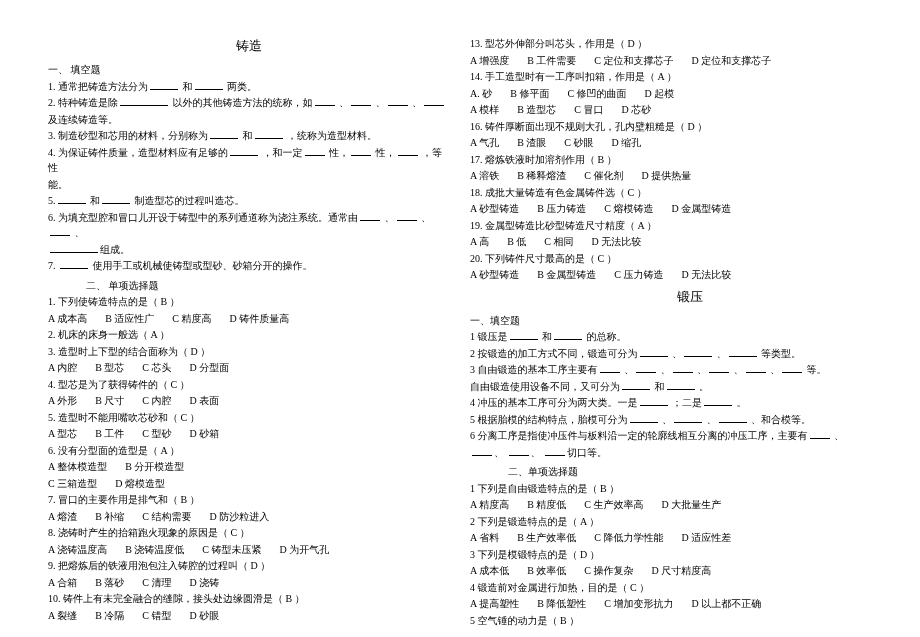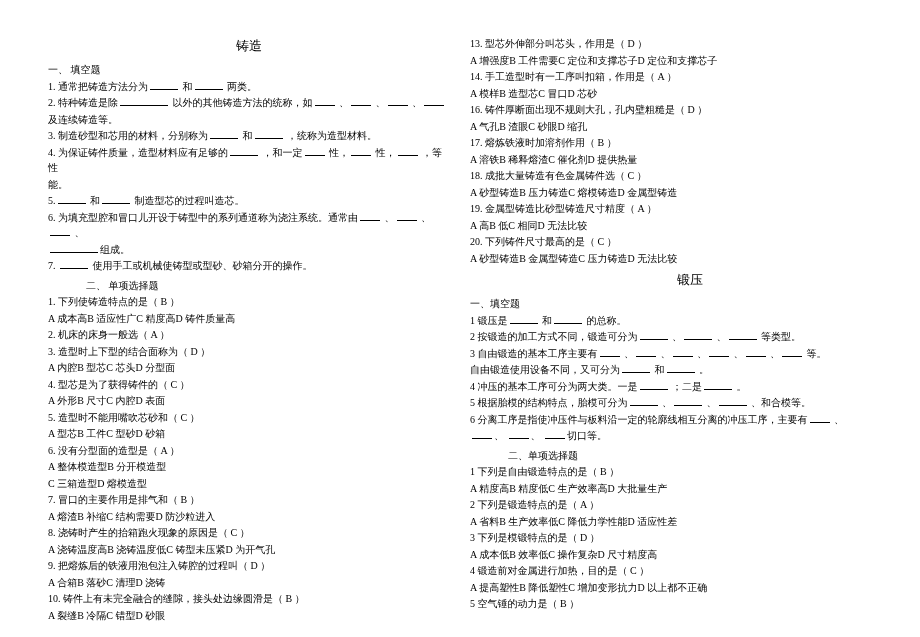--- a/index.html
+++ b/index.html
@@ -32,21 +32,21 @@
       min-width: 28px;
       border-bottom: 1px solid #000;
       height: 9px;
       vertical-align: baseline;
       margin: 0 2px;
     }
     .blank.wide { min-width: 48px; }
     .blank.xs { min-width: 20px; }
     .options {
       display: flex;
-      gap: 0;
+      gap: 18px;
       margin-left: 0;
     }
     .options span { white-space: nowrap; }
     .section { margin-top: 4px; margin-left: 38px; }
   </style>
 </head>
 <body>
 
 <div class="page">
 
@@ -187,20 +187,26 @@
   <div class="column">
     <div class="line">13. 型芯外伸部分叫芯头，作用是（ D ）</div>
     <div class="line options">
       <span>A 增强度</span>
       <span>B 工件需要</span>
       <span>C 定位和支撑芯子</span>
       <span>D 定位和支撑芯子</span>
     </div>
 
     <div class="line">14. 手工造型时有一工序叫扣箱，作用是（ A ）</div>
+    <div class="line options">
+      <span>A. 砂</span>
+      <span>B 修平面</span>
+      <span>C 修凹的曲面</span>
+      <span>D 起模</span>
+    </div>
 
     <div class="line options">
       <span>A 模样</span>
       <span>B 造型芯</span>
       <span>C 冒口</span>
       <span>D 芯砂</span>
     </div>
 
     <div class="line">16. 铸件厚断面出现不规则大孔，孔内壁粗糙是（ D ）</div>
     <div class="line options">

